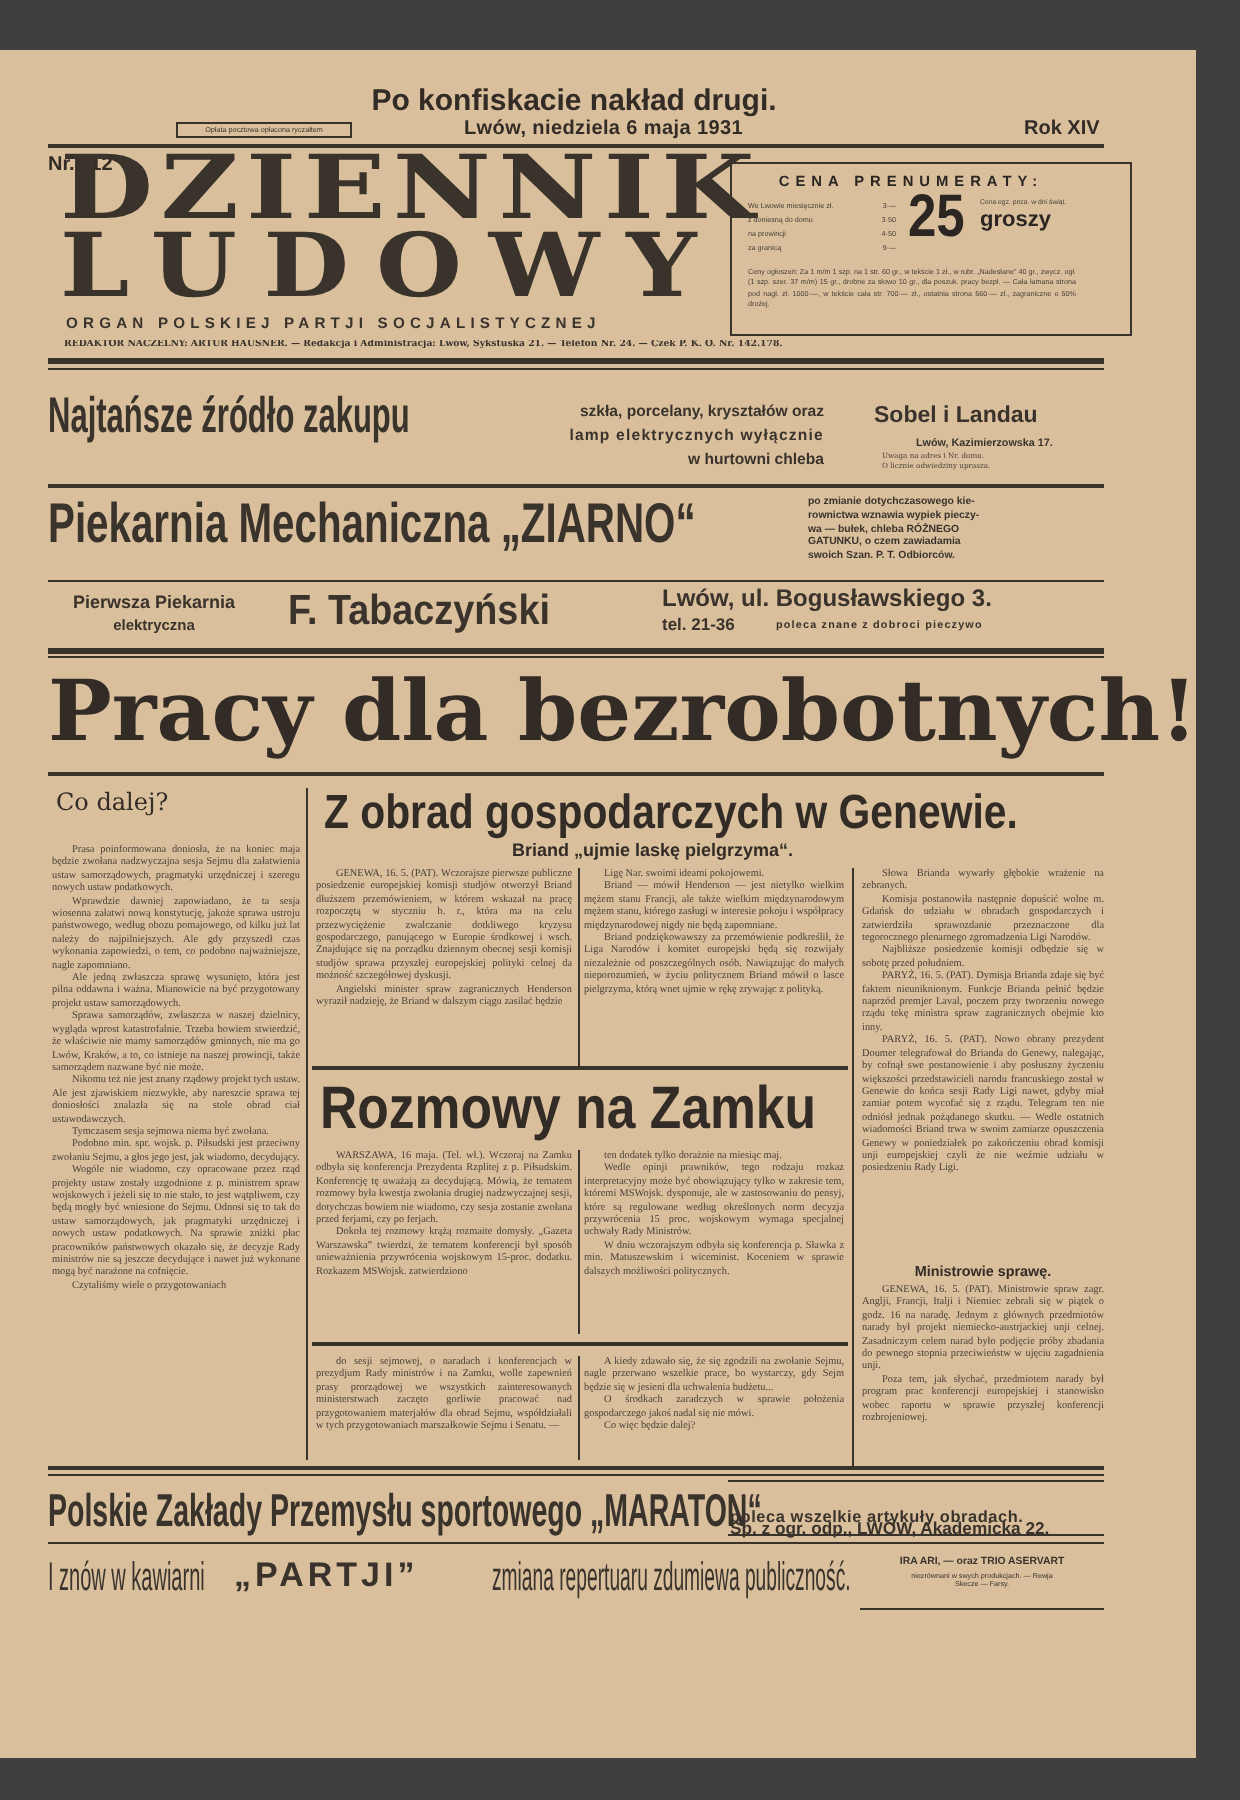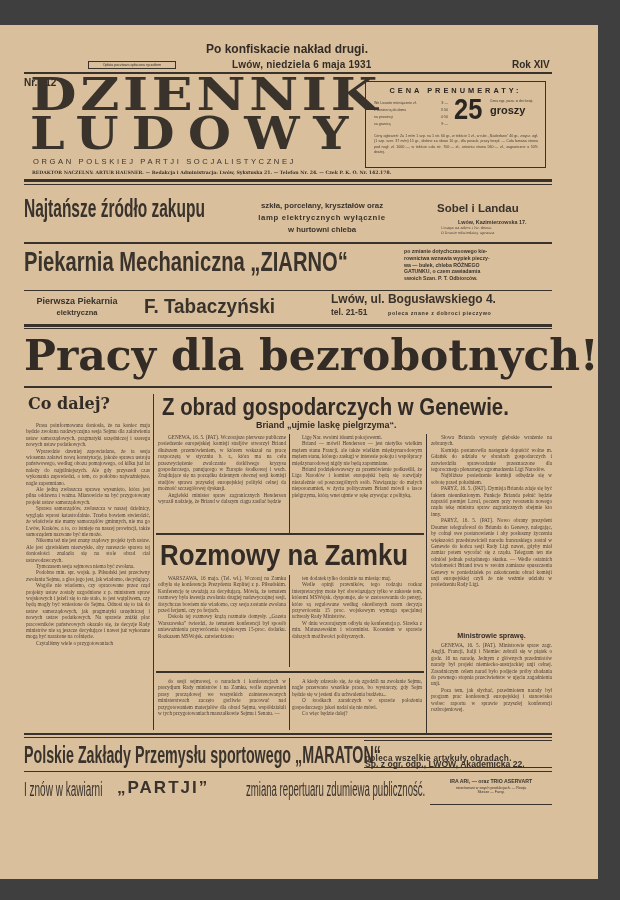--- a/index.html
+++ b/index.html
@@ -13,33 +13,33 @@
   .tiny{font-size:5.2px;line-height:6.4px;text-align:justify;color:#4a4038;font-family:"Liberation Serif",serif;}
   .tiny p{margin:0;text-indent:10px;}
   .box{border:1px solid #3a332c;}
   .vline{position:absolute;width:1px;background:#3a332c;}
 </style>
 </head>
 <body>
 
 <div class="paper"></div>
 
-<div class="abs sans" style="left:0;top:42px;width:574px;text-align:center;font-size:12px;font-weight:bold;color:#332c26;">Po konfiskacie nakład drugi.</div>
+<div class="abs sans" style="left:0;top:42px;width:574px;text-align:center;font-size:15px;font-weight:bold;color:#332c26;">Po konfiskacie nakład drugi.</div>
 
 <div class="abs sans" style="left:24px;top:77px;font-size:10px;font-weight:bold;color:#332c26;">Nr. 112</div>
 <div class="abs sans" style="left:88px;top:61px;width:86px;height:6px;font-size:3.6px;line-height:6px;text-align:center;border:1px solid #3a332c;color:#3a332c;white-space:nowrap;overflow:hidden;">Opłata pocztowa opłacona ryczałtem</div>
 <div class="abs sans" style="left:232px;top:59px;font-size:10px;font-weight:bold;color:#332c26;letter-spacing:0.2px;">Lwów, niedziela 6 maja 1931</div>
 <div class="abs sans" style="left:512px;top:59px;font-size:10px;font-weight:bold;color:#332c26;">Rok XIV</div>
 <div class="rule" style="left:24px;top:72px;width:528px;height:1.5px;"></div>
 
 <div class="abs serif" style="left:30px;top:71px;font-size:44px;font-weight:bold;letter-spacing:3px;line-height:48px;color:#3a332c;transform:scaleX(1.22);transform-origin:left top;">DZIENNIK</div>
 <div class="abs serif" style="left:30px;top:110px;font-size:44px;font-weight:bold;letter-spacing:12px;line-height:48px;color:#3a332c;transform:scaleX(1.12);transform-origin:left top;">LUDOWY</div>
-<div class="abs sans" style="left:33px;top:157px;font-size:7.6px;font-weight:normal;letter-spacing:2.6px;color:#3a332c;white-space:nowrap;">ORGAN POLSKIEJ PARTJI SOCJALISTYCZNEJ</div>
+<div class="abs sans" style="left:33px;top:157px;font-size:7.6px;font-weight:bold;letter-spacing:2.6px;color:#3a332c;white-space:nowrap;">ORGAN POLSKIEJ PARTJI SOCJALISTYCZNEJ</div>
 
-<div class="abs box" style="left:365px;top:81px;width:179px;height:85px;">
+<div class="abs box" style="left:365px;top:81px;width:179px;height:85px;padding-left:20px;">
   <div class="abs sans" style="left:0;top:4px;width:179px;text-align:center;font-size:7.4px;font-weight:bold;letter-spacing:3px;">CENA PRENUMERATY:</div>
   <div class="abs sans" style="left:8px;top:18px;width:74px;font-size:3.6px;line-height:7px;color:#4a4038;">
     <div style="display:flex;justify-content:space-between;">
         <span>We Lwowie miesięcznie zł.</span>
         <span>3·—</span>
       </div>
     <div style="display:flex;justify-content:space-between;">
         <span>z doniesną do domu</span>
         <span>3·50</span>
       </div>
@@ -56,21 +56,21 @@
   <div class="abs sans" style="left:124px;top:17px;font-size:3.4px;white-space:nowrap;color:#4a4038;">Cena egz. poza. w dni świąt.</div>
   <div class="abs sans" style="left:124px;top:22px;font-size:11px;font-weight:bold;">groszy</div>
   <div class="abs sans" style="left:8px;top:52px;width:164px;font-size:3.6px;line-height:5.4px;text-align:justify;color:#4a4038;">Ceny ogłoszeń: Za 1 m/m 1 szp. na 1 str. 60 gr., w tekście 1 zł., w rubr. „Nadesłane” 40 gr., zwycz. ogł. (1 szp. szer. 37 m/m) 15 gr., drobne za słowo 10 gr., dla poszuk. pracy bezpł. — Cała łamana strona pod nagł. zł. 1000·—, w tekście cała str. 700·— zł., ostatnia strona 560·— zł., zagraniczne o 50% drożej.</div>
 </div>
 
 <div class="abs serif" style="left:32px;top:170px;width:520px;font-size:4.6px;font-weight:bold;white-space:nowrap;overflow:hidden;color:#3a332c;">REDAKTOR NACZELNY: ARTUR HAUSNER. — Redakcja i Administracja: Lwów, Sykstuska 21. — Telefon Nr. 24. — Czek P. K. O. Nr. 142.178.</div>
 <div class="rule" style="left:24px;top:179px;width:528px;height:3px;"></div>
 <div class="rule" style="left:24px;top:184px;width:528px;height:1px;"></div>
 
 <div class="abs cond" style="left:24px;top:193px;font-size:25px;line-height:30px;transform:scaleX(0.62);color:#3a332c;">Najtańsze źródło zakupu</div>
-<div class="abs sans" style="left:232px;top:200px;width:180px;text-align:center;font-size:7.8px;font-weight:bold;line-height:12px;color:#3a332c;">
+<div class="abs sans" style="left:232px;top:200px;width:180px;text-align:right;font-size:7.8px;font-weight:bold;line-height:12px;color:#3a332c;">
   <div>szkła, porcelany, kryształów oraz</div>
   <div style="letter-spacing:0.6px;">lamp elektrycznych wyłącznie</div>
   <div>w hurtowni chleba</div>
 </div>
 <div class="abs sans" style="left:437px;top:202px;font-size:11.5px;font-weight:bold;color:#3a332c;">Sobel i Landau</div>
 <div class="abs sans" style="left:458px;top:219px;font-size:5.4px;font-weight:bold;color:#3a332c;">Lwów, Kazimierzowska 17.</div>
 <div class="abs serif" style="left:441px;top:226px;font-size:3.6px;line-height:5px;color:#4a4038;">
   <div>Uwaga na adres i Nr. domu.</div>
   <div>O licznie odwiedziny upraszа.</div>
 </div>
@@ -84,30 +84,30 @@
   <div>GATUNKU, o czem zawiadamia</div>
   <div>swoich Szan. P. T. Odbiorców.</div>
 </div>
 <div class="rule" style="left:24px;top:290px;width:528px;height:1px;"></div>
 
 <div class="abs sans" style="left:24px;top:296px;width:106px;text-align:center;font-size:9px;font-weight:bold;line-height:11px;color:#3a332c;">
   <div>Pierwsza Piekarnia</div>
   <div style="font-size:7.5px;">elektryczna</div>
 </div>
 <div class="abs cond" style="left:144px;top:293px;font-size:21px;line-height:26px;transform:scaleX(0.9);color:#3a332c;">F. Tabaczyński</div>
-<div class="abs sans" style="left:331px;top:292px;font-size:12px;font-weight:bold;color:#3a332c;white-space:nowrap;">Lwów, ul. Bogusławskiego 4.</div>
-<div class="abs sans" style="left:331px;top:307px;font-size:8.5px;font-weight:bold;color:#3a332c;">tel. 21-51</div>
+<div class="abs sans" style="left:331px;top:292px;font-size:12px;font-weight:bold;color:#3a332c;white-space:nowrap;">Lwów, ul. Bogusławskiego 3.</div>
+<div class="abs sans" style="left:331px;top:307px;font-size:8.5px;font-weight:bold;color:#3a332c;">tel. 21-36</div>
 <div class="abs sans" style="left:388px;top:310px;font-size:5.4px;font-weight:bold;letter-spacing:0.6px;color:#3a332c;white-space:nowrap;">poleca znane z dobroci pieczywo</div>
 <div class="rule" style="left:24px;top:324px;width:528px;height:2.5px;"></div>
 <div class="rule" style="left:24px;top:328px;width:528px;height:1px;"></div>
 
 <div class="abs serif" style="left:24px;top:328px;font-size:42px;font-weight:bold;line-height:56px;color:#332c26;white-space:nowrap;transform:scaleX(1.01);transform-origin:left top;">Pracy dla bezrobotnych!</div>
 <div class="rule" style="left:24px;top:386px;width:528px;height:1.5px;"></div>
 
-<div class="abs serif" style="left:28px;top:394px;font-size:16px;font-weight:bold;color:#332c26;">Co dalej?</div>
+<div class="abs serif" style="left:28px;top:394px;font-size:12px;font-weight:normal;color:#332c26;">Co dalej?</div>
 <div class="abs tiny" style="left:26px;top:422px;width:124px;height:308px;overflow:hidden;">
   <p>Prasa poinformowana doniosła, że na koniec maja będzie zwołana nadzwyczajna sesja Sejmu dla załatwienia ustaw samorządowych, pragmatyki urzędniczej i szeregu nowych ustaw podatkowych.</p>
   <p>Wprawdzie dawniej zapowiadano, że ta sesja wiosenna załatwi nową konstytucję, jakoże sprawa ustroju państwowego, według obozu pomajowego, od kilku już lat należy do najpilniejszych. Ale gdy przyszedł czas wykonania zapowiedzi, o tem, co podobno najważniejsze, nagle zapomniano.</p>
   <p>Ale jedną zwłaszcza sprawę wysunięto, która jest pilna oddawna i ważna. Mianowicie na być przygotowany projekt ustaw samorządowych.</p>
   <p>Sprawa samorządów, zwłaszcza w naszej dzielnicy, wygląda wprost katastrofalnie. Trzeba bowiem stwierdzić, że właściwie nie mamy samorządów gminnych, nie ma go Lwów, Kraków, a to, co istnieje na naszej prowincji, także samorządem nazwane być nie może.</p>
   <p>Nikomu też nie jest znany rządowy projekt tych ustaw. Ale jest zjawiskiem niezwykłe, aby nareszcie sprawa tej doniosłości znalazła się na stole obrad ciał ustawodawczych.</p>
   <p>Tymczasem sesja sejmowa niema być zwołana.</p>
   <p>Podobno min. spr. wojsk. p. Piłsudski jest przeciwny zwołaniu Sejmu, a głos jego jest, jak wiadomo, decydujący.</p>
   <p>Wogóle nie wiadomo, czy opracowane przez rząd projekty ustaw zostały uzgodnione z p. ministrem spraw wojskowych i jeżeli się to nie stało, to jest wątpliwem, czy będą mogły być wniesione do Sejmu. Odnosi się to tak do ustaw samorządowych, jak pragmatyki urzędniczej i nowych ustaw podatkowych. Na sprawie zniżki płac pracowników państwowych okazało się, że decyzje Rady ministrów nie są jeszcze decydujące i nawet już wykonane mogą być narażone na cofnięcie.</p>
   <p>Czytaliśmy wiele o przygotowaniach</p>

